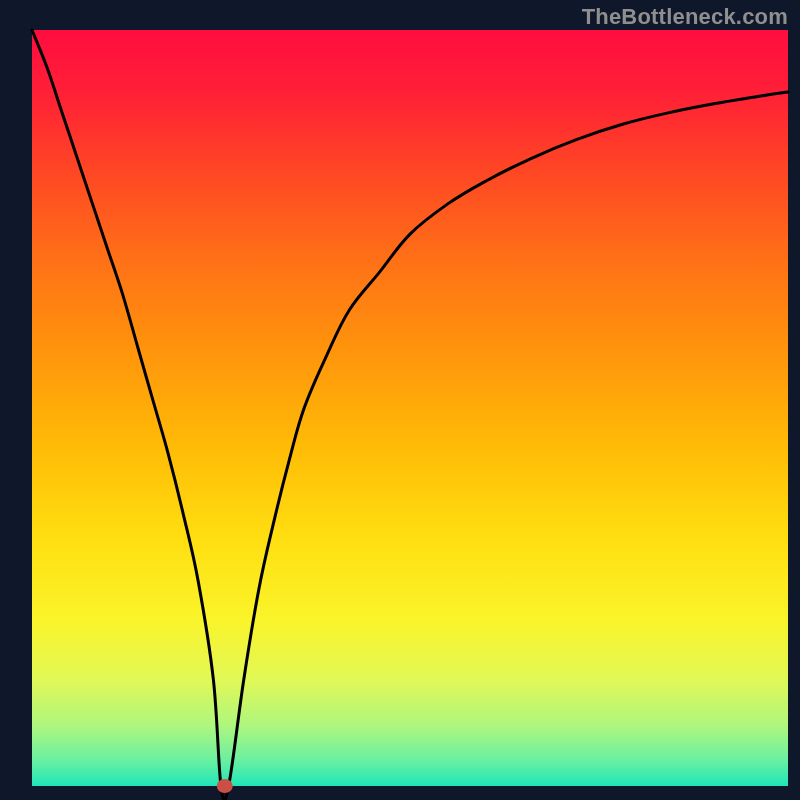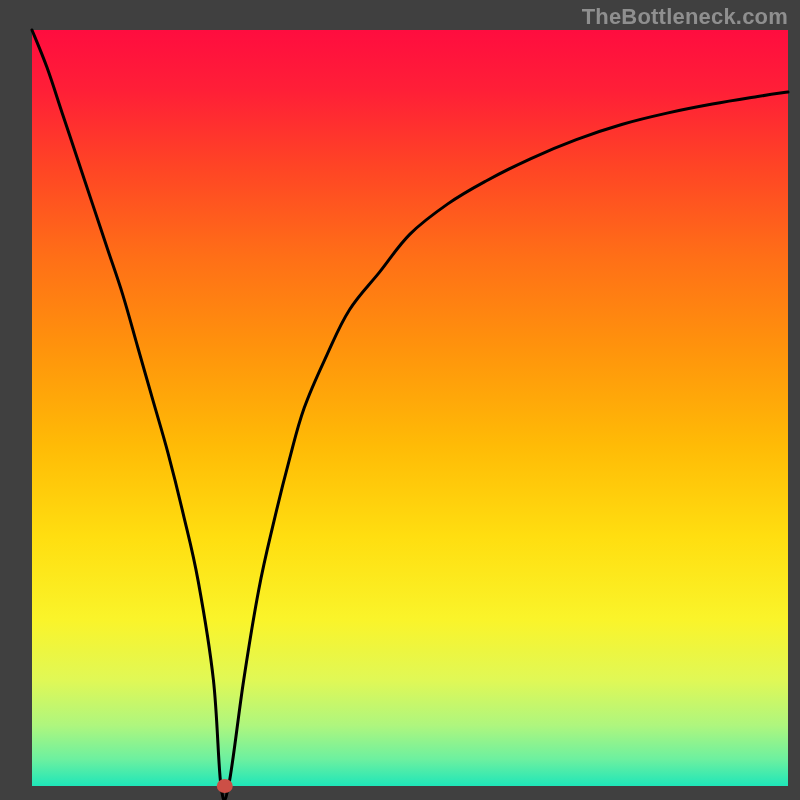--- a/index.html
+++ b/index.html
@@ -7,21 +7,21 @@
     padding: 0;
     width: 800px;
     height: 800px;
     background: #000;
     overflow: hidden;
   }
   .container {
     position: relative;
     width: 800px;
     height: 800px;
-    background: #404040;
+    background: #0f172a;
   }
   .watermark {
     position: absolute;
     top: 4px;
     right: 12px;
     font-family: Arial, Helvetica, sans-serif;
     font-size: 22px;
     font-weight: 600;
     color: #8f8f8f;
     z-index: 10;

